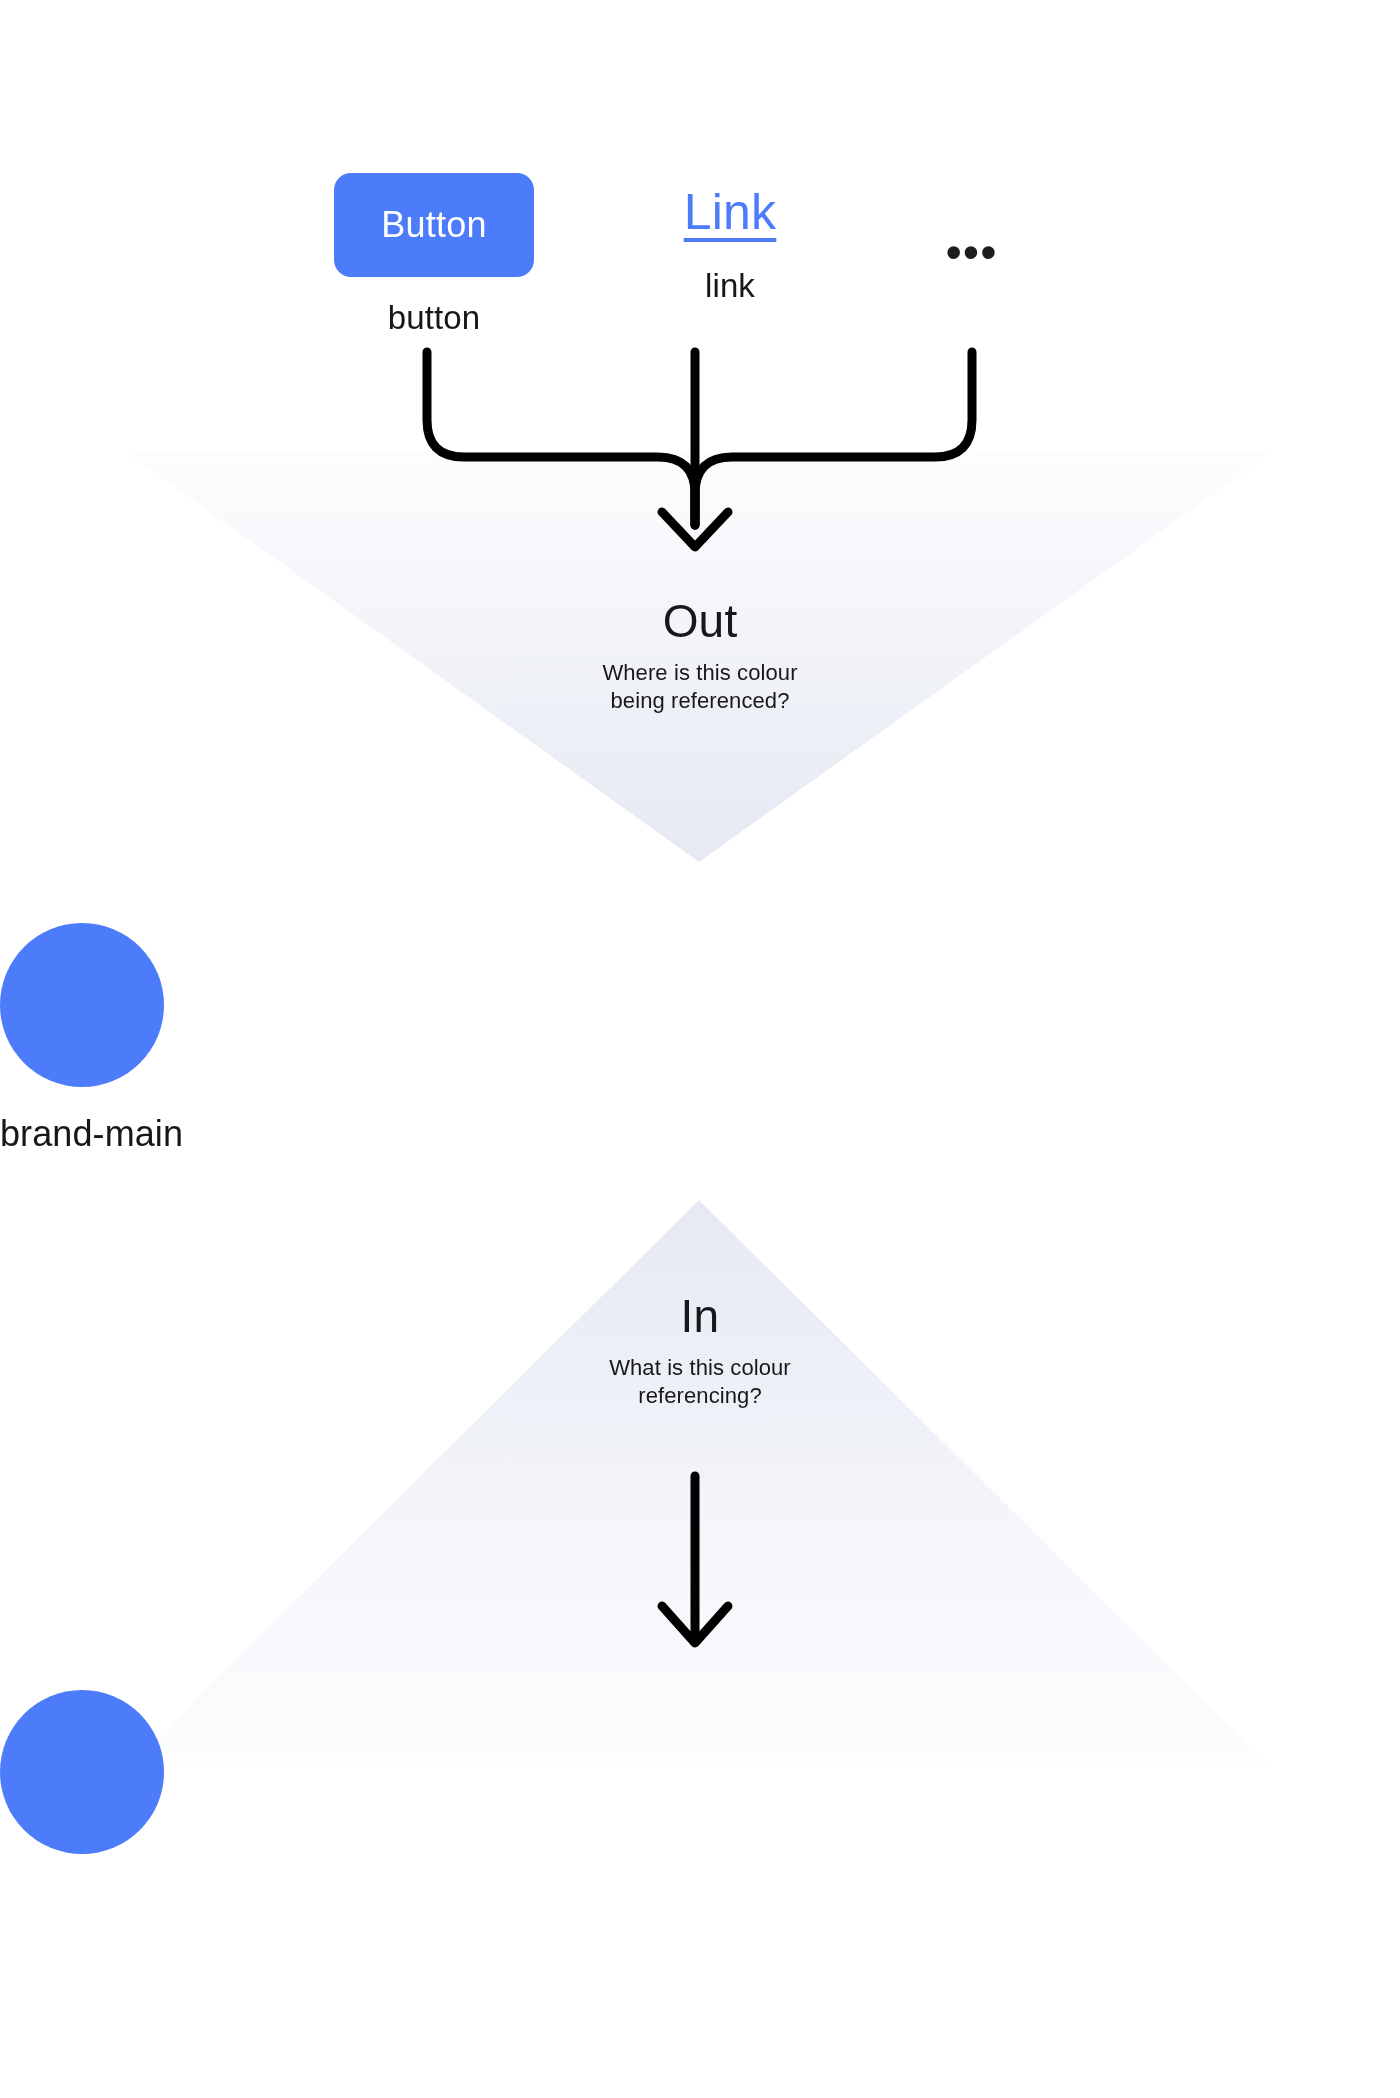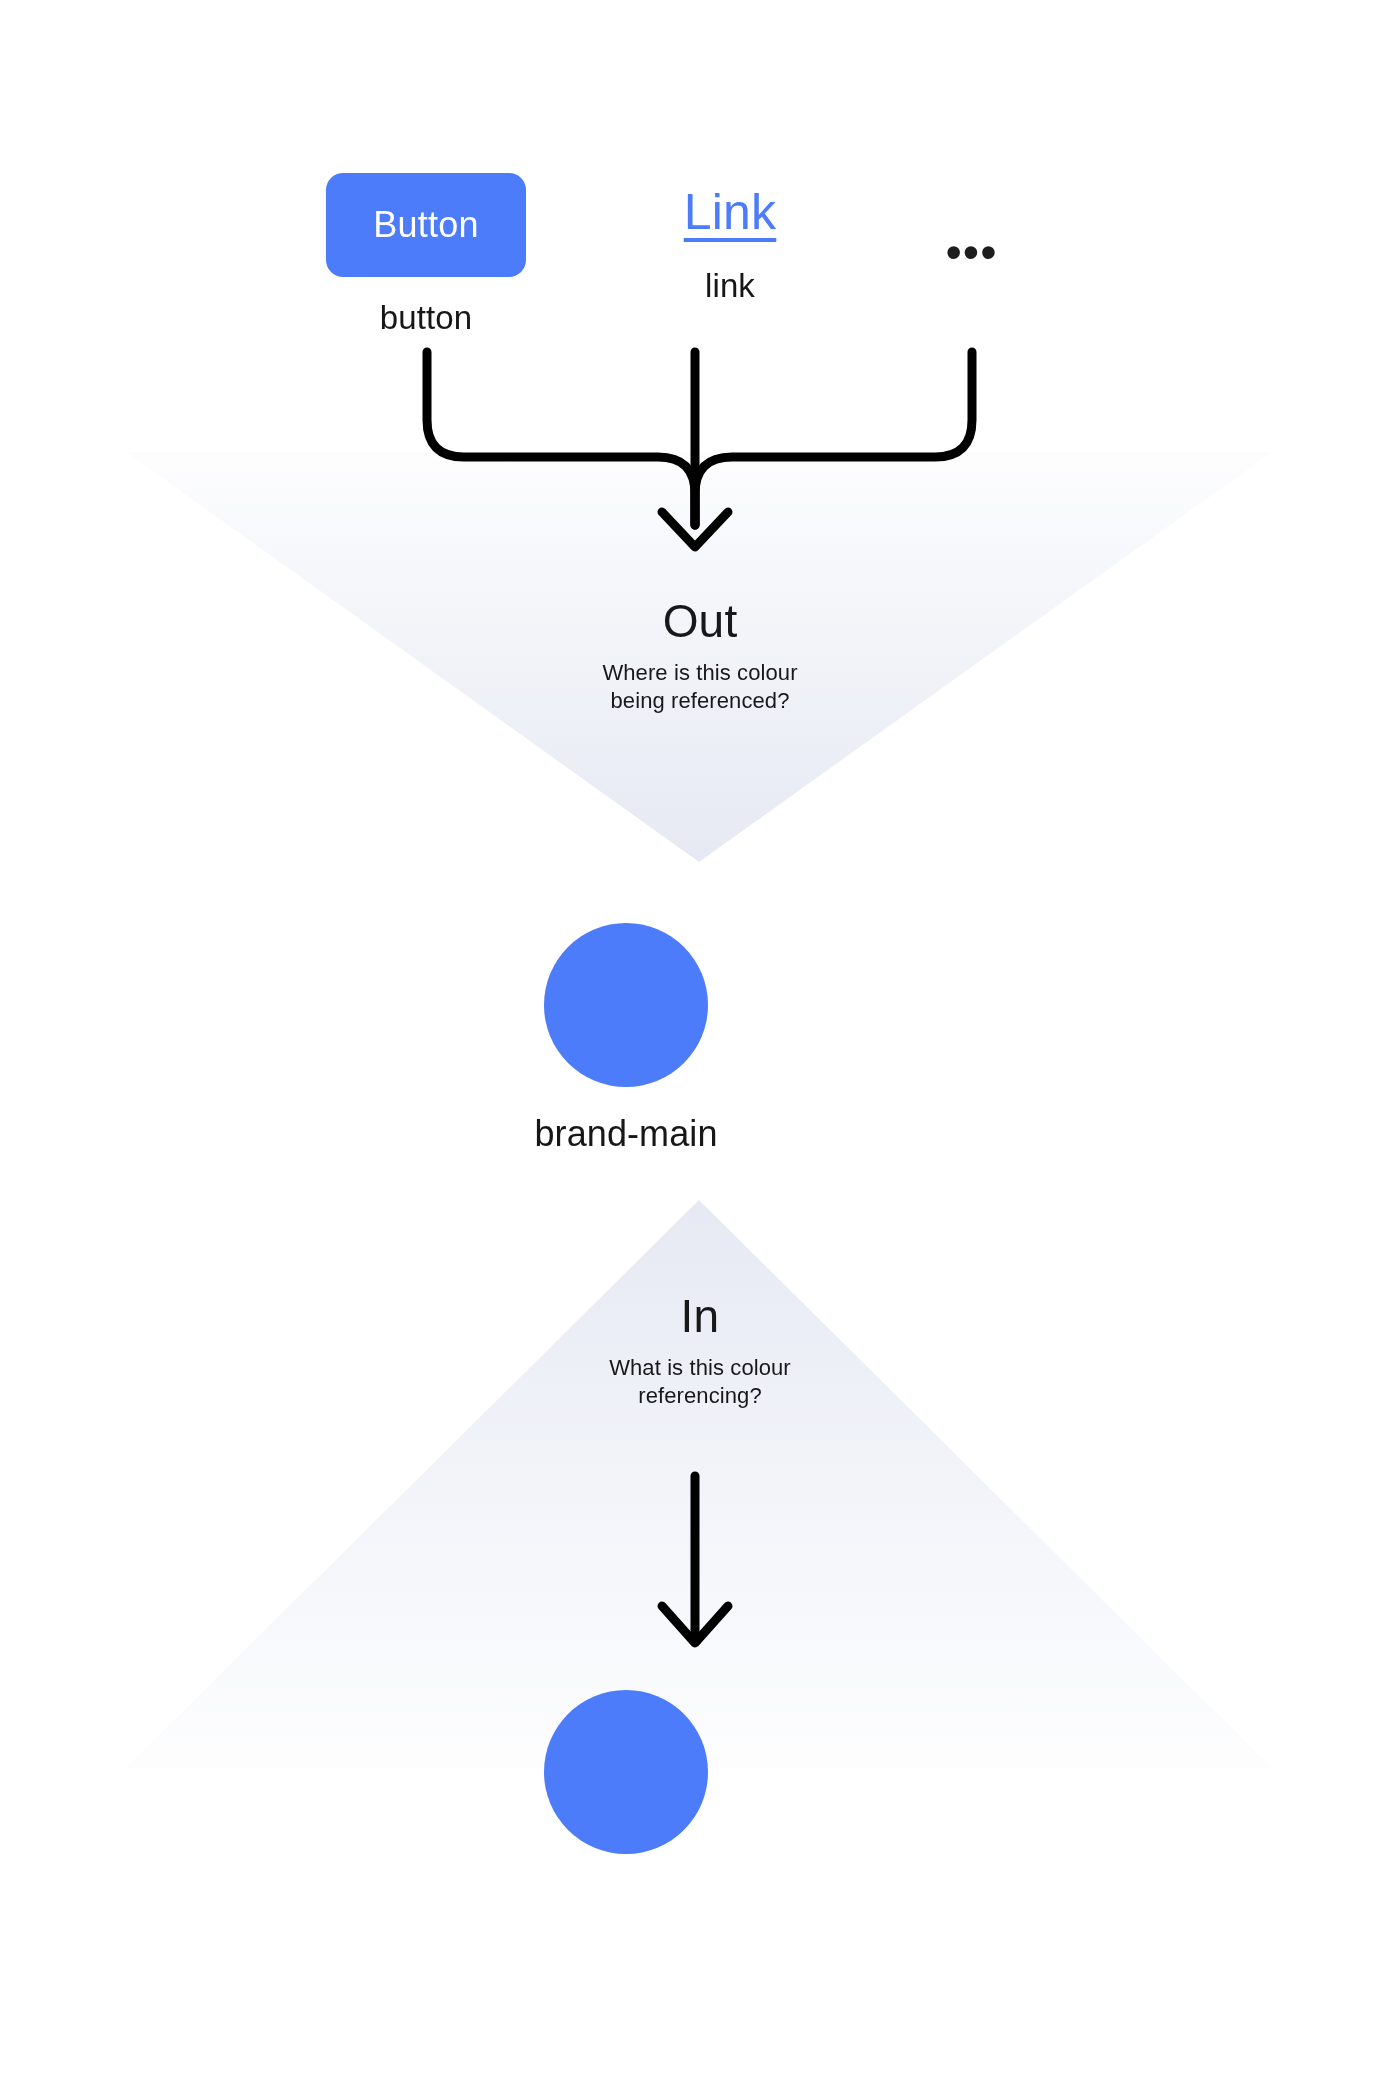--- a/index.html
+++ b/index.html
@@ -130,21 +130,21 @@
     color: #18181B;
     letter-spacing: 0.1px;
     line-height: 1.28;
     margin: 12px 0 0 0;
   }
 
   
   .swatch-node {
     position: absolute;
     width: 1252px;
-    text-align: center;
+    text-align: left;
   }
 
   .swatch-dot {
     display: inline-block;
     width: 164px;
     height: 164px;
     border-radius: 50%;
     background: #4C7CFA;
   }
 
@@ -193,21 +193,21 @@
 
       <path d="M 662,512 L 695,547 L 728,512"></path>
 
       <path d="M 695,1476 L 695,1640"></path>
       <path d="M 662,1606 L 695,1643 L 728,1606"></path>
     </g>
   </svg>
 
   <div class="samples">
 
-    <div class="sample-col" style="left:326px; top:13px; width:200px;">
+    <div class="sample-col" style="left:334px; top:13px; width:200px;">
       <button class="btn-sample" style="background: rgb(76, 124, 250);">Button</button>
       <div class="sample-caption" style="margin-top:22px;">button</div>
     </div>
 
     <div class="sample-col" style="left:630px; top:26px; width:200px;">
       <a class="link-sample" href="#" style="color: rgb(76, 124, 250); text-decoration-color: rgb(76, 124, 250);">Link</a>
       <div class="sample-caption" style="margin-top:28px;">link</div>
     </div>
 
     <div class="sample-col" style="left:872px; top:70px; width:200px;">

